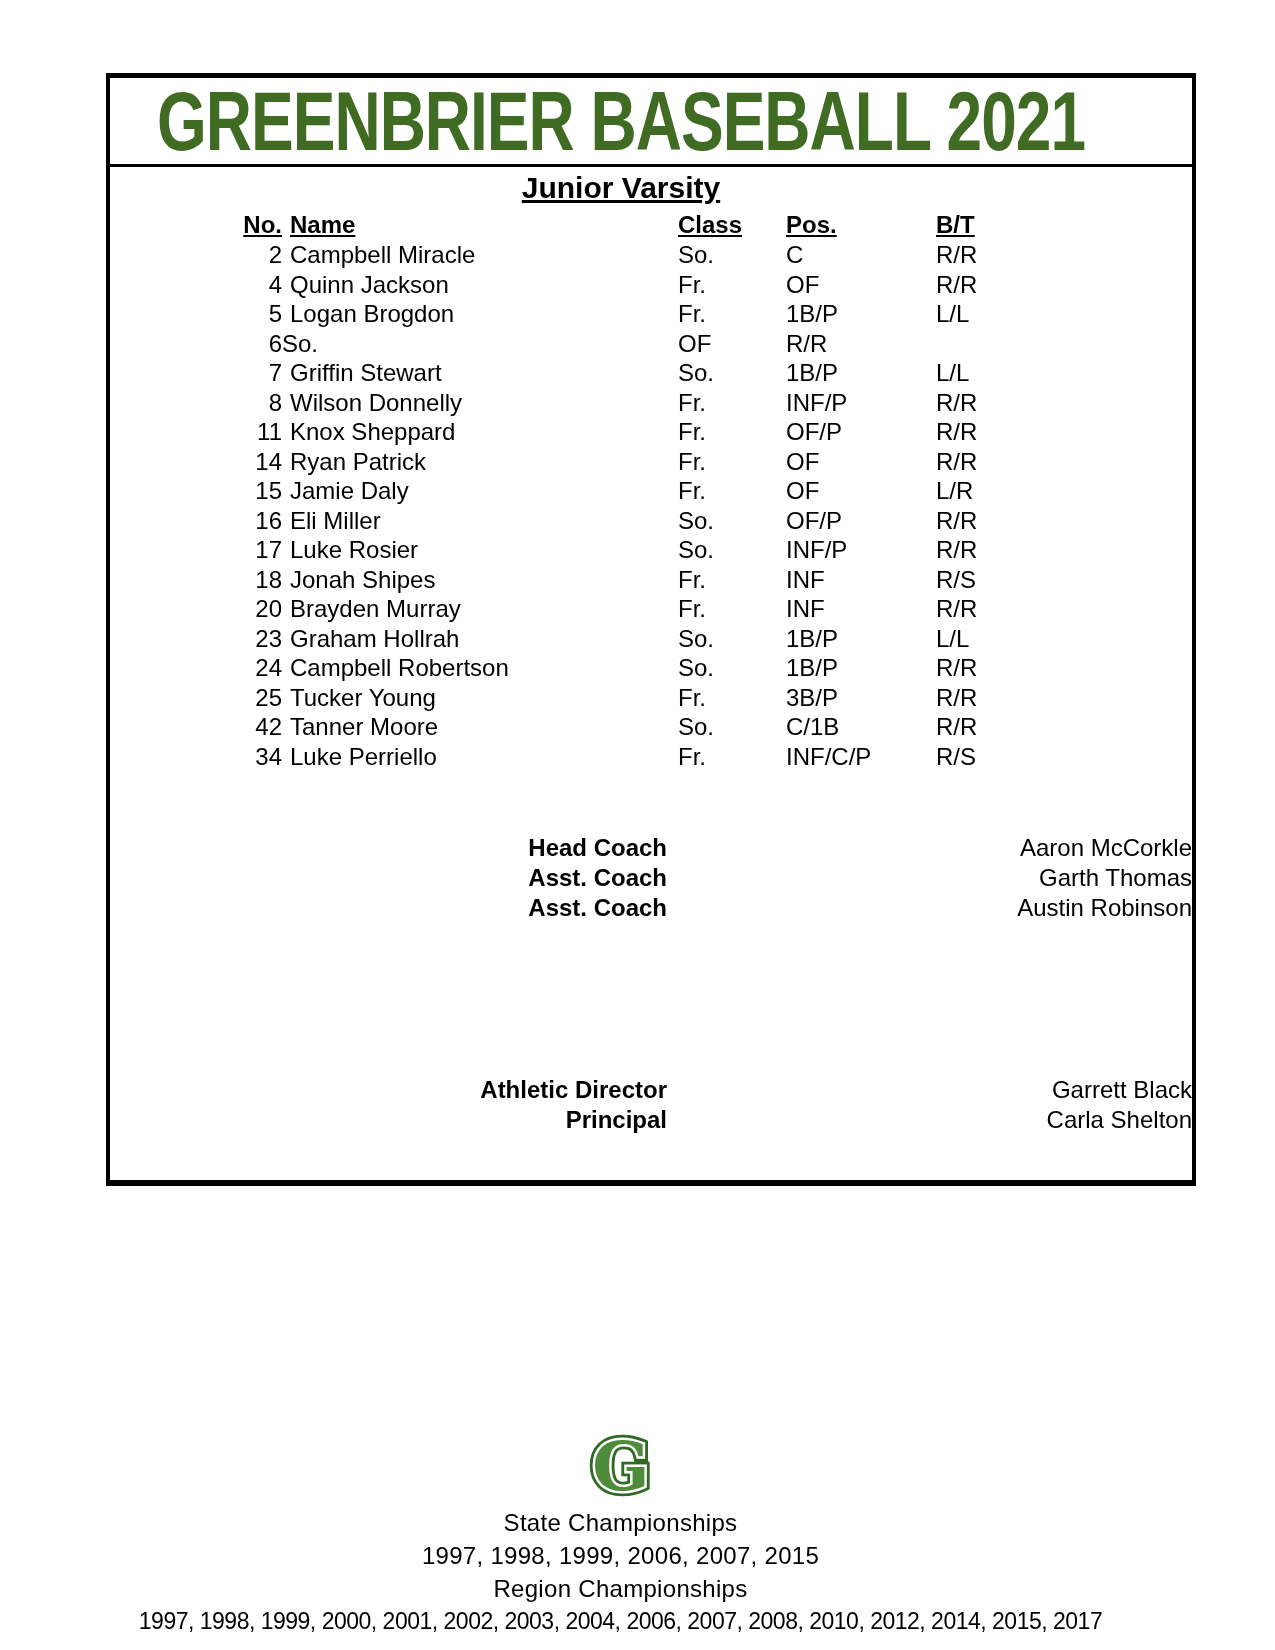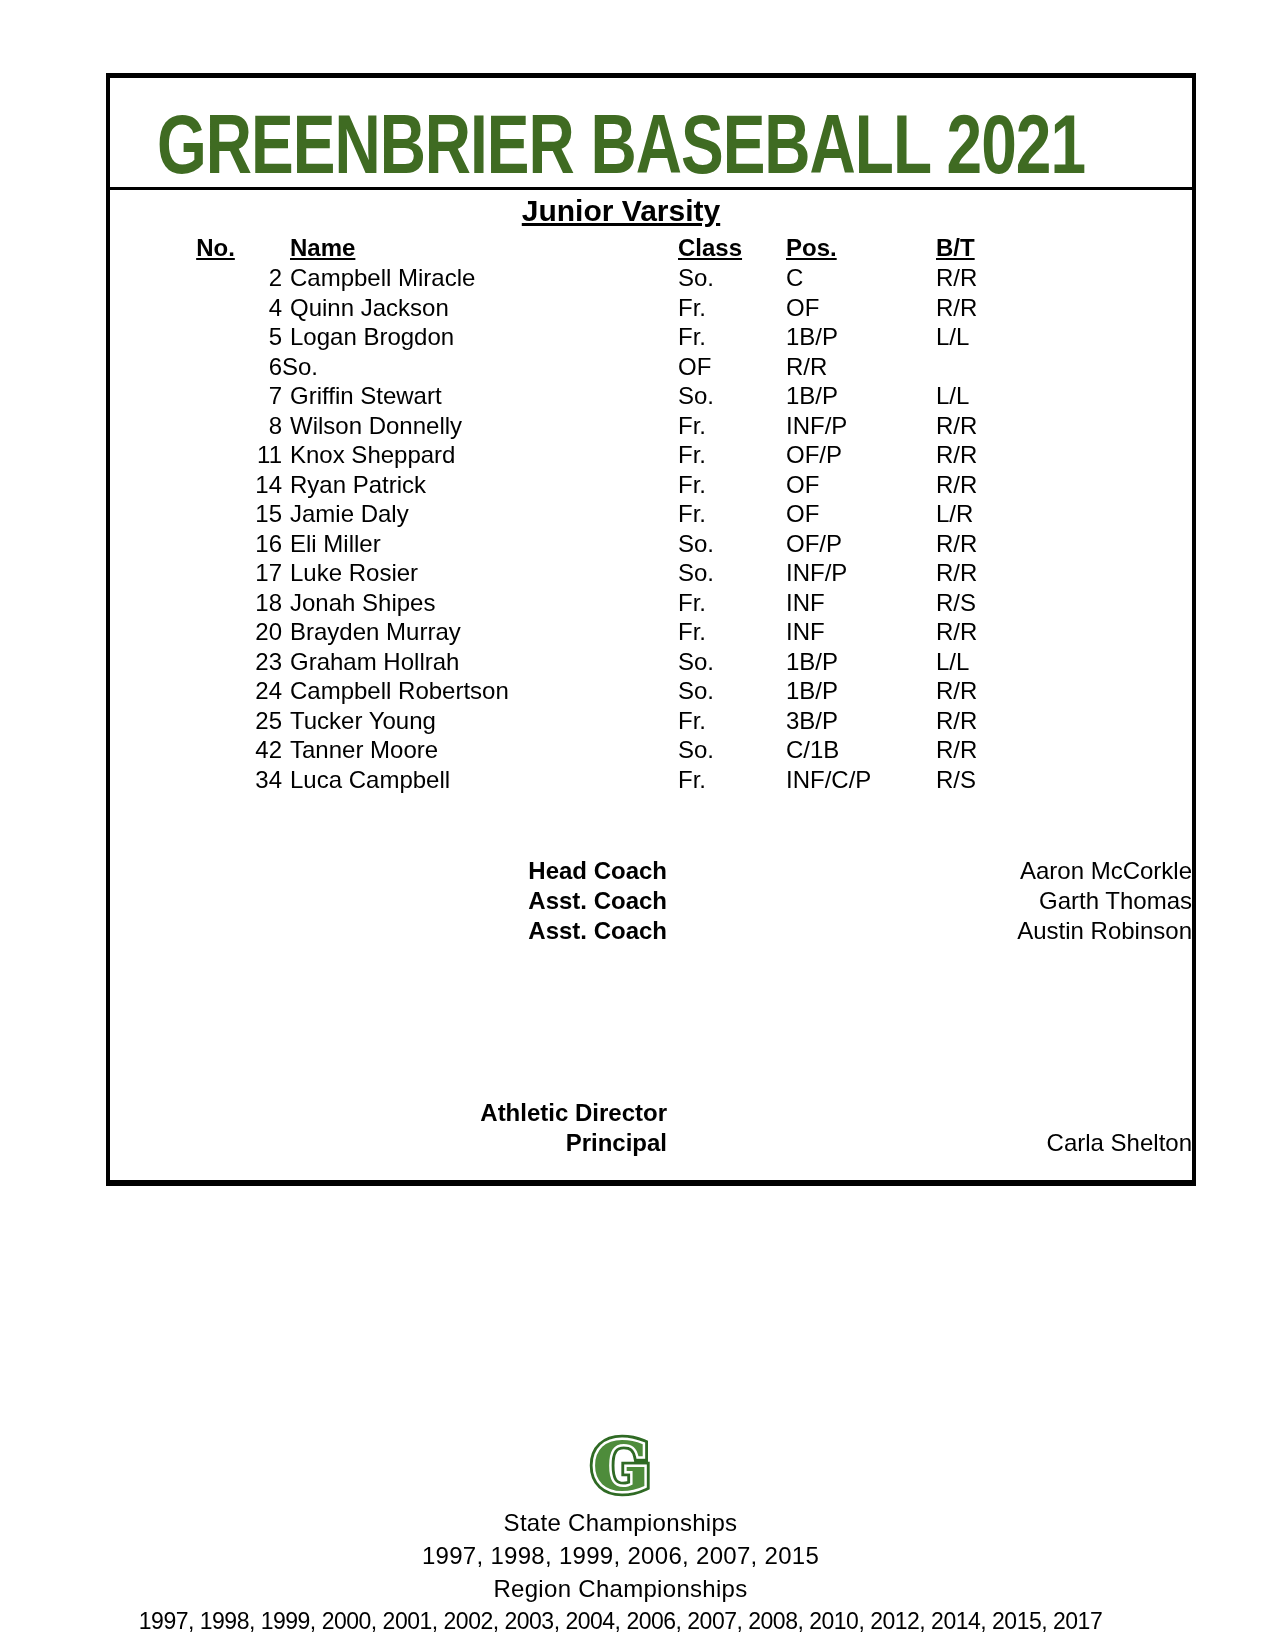--- a/index.html
+++ b/index.html
@@ -26,21 +26,20 @@
   }
 
   
   .title-band {
     height: 86px;
     border-bottom: 3px solid #000;
     display: flex;
     align-items: center;
     justify-content: center;
     overflow: visible;
-    margin-top: 23px;
   }
   .page-title {
     margin: 0;
     font-size: 64px;
     font-weight: bold;
     letter-spacing: -1px;
     white-space: nowrap;
     transform: translateX(-30px) scaleY(1.30);
     transform-origin: center;
   }
@@ -61,21 +60,21 @@
   .t-row {
     display: grid;
     grid-template-columns: 172px 396px 108px 150px 1fr;
     height: 29.5px;
     line-height: 29.5px;
     font-size: 24px;
   }
   .t-row .c-no   { text-align: right; }
   .t-row .c-name { padding-left: 8px; }
   .header-row { font-weight: bold; height: 31px; line-height: 31px; }
-  .header-row .c-no { text-align: center; padding-left: 39px; }
+  .header-row .c-no { text-align: right; padding-left: 39px; }
   .header-row .c-name { padding-left: 8px; }
   .header-row span u { text-decoration: underline; }
 
   
   .kv-block { position: absolute; left: 0; width: 100%; }
   .staff-block { top: 662px; }
   .admin-block { top: 904px; }
   .kv-row {
     display: grid;
     grid-template-columns: 557px 1fr;
@@ -253,21 +252,21 @@
   <div class="t-row">
     <span class="c-no">42</span>
     <span class="c-name">Tanner Moore</span>
     <span class="c-class">So.</span>
     <span class="c-pos">C/1B</span>
     <span class="c-bt">R/R</span>
   </div>
 
   <div class="t-row">
     <span class="c-no">34</span>
-    <span class="c-name">Luca Campbell</span>
+    <span class="c-name">Luke Perriello</span>
     <span class="c-class">Fr.</span>
     <span class="c-pos">INF/C/P</span>
     <span class="c-bt">R/S</span>
   </div>
 </div>
       </div>
 
       <div class="kv-block staff-block" id="staff">
   <div class="kv-row">
     <span class="kv-label">Head Coach</span>
@@ -280,20 +279,21 @@
   </div>
 
   <div class="kv-row">
     <span class="kv-label">Asst. Coach</span>
     <span class="kv-value">Austin Robinson</span>
   </div>
 </div>
       <div class="kv-block admin-block" id="admin">
   <div class="kv-row">
     <span class="kv-label">Athletic Director</span>
+    <span class="kv-value">Garrett Black</span>
   </div>
 
   <div class="kv-row">
     <span class="kv-label">Principal</span>
     <span class="kv-value">Carla Shelton</span>
   </div>
 </div>
 
     </div>
   </div>

